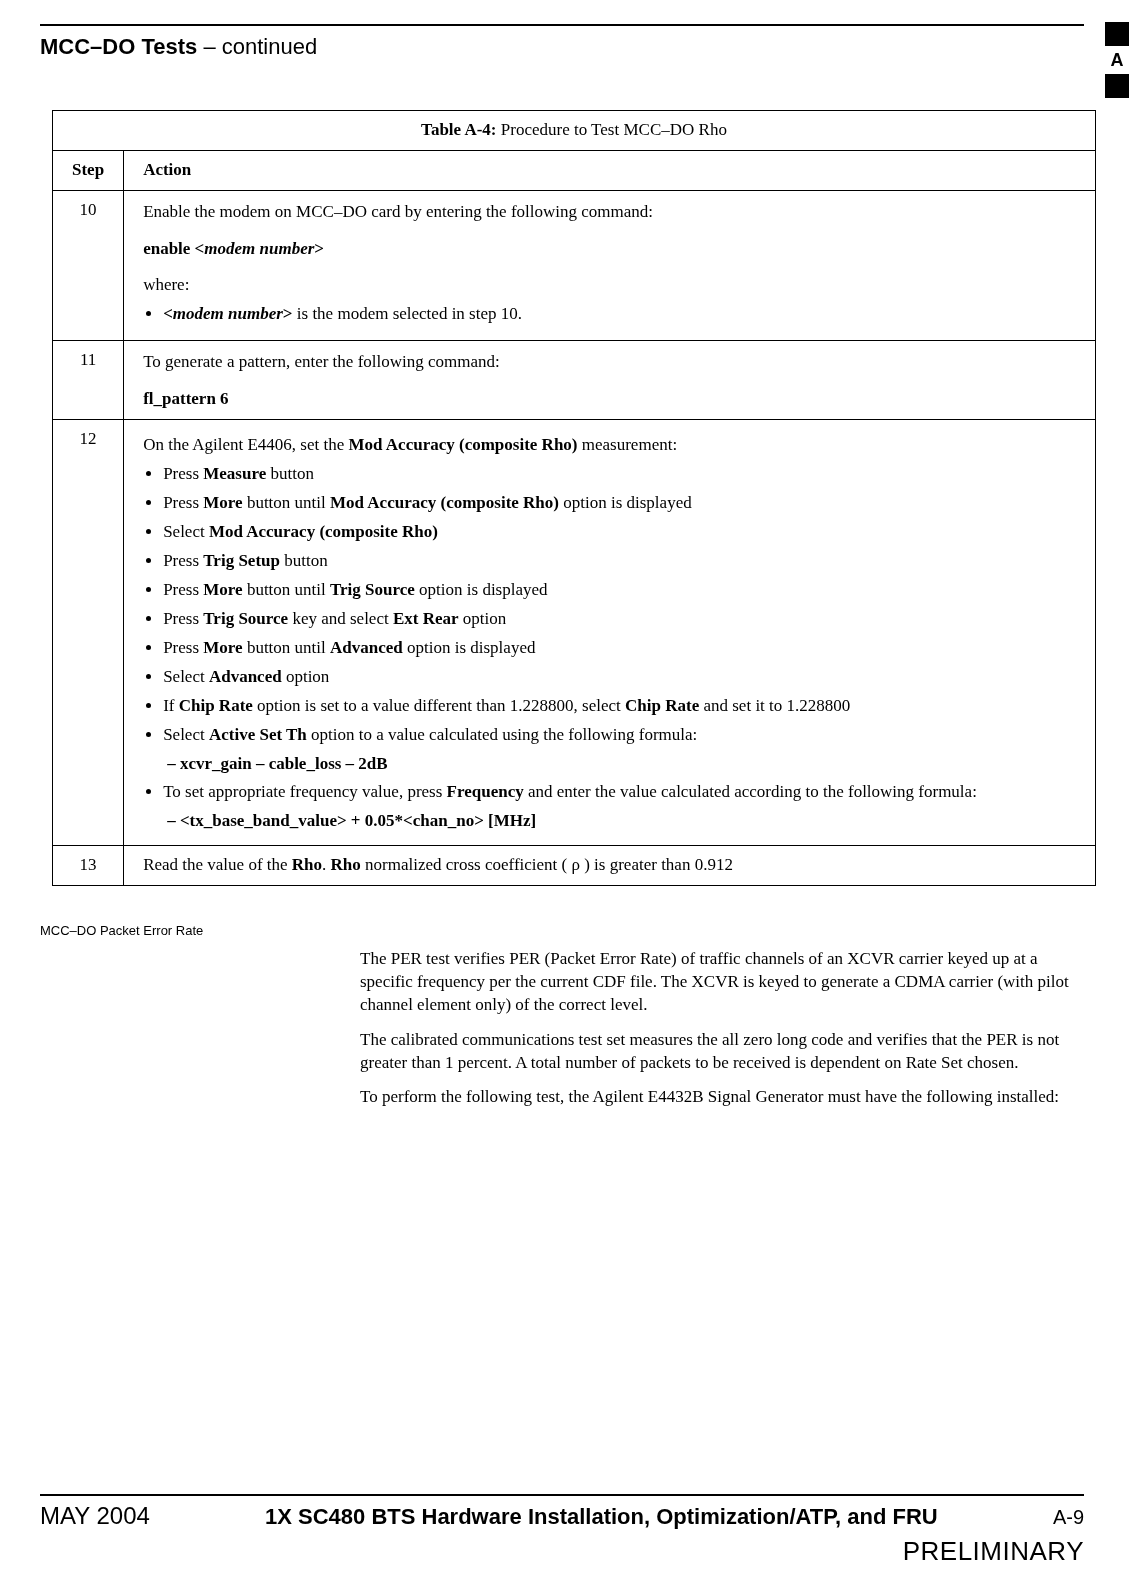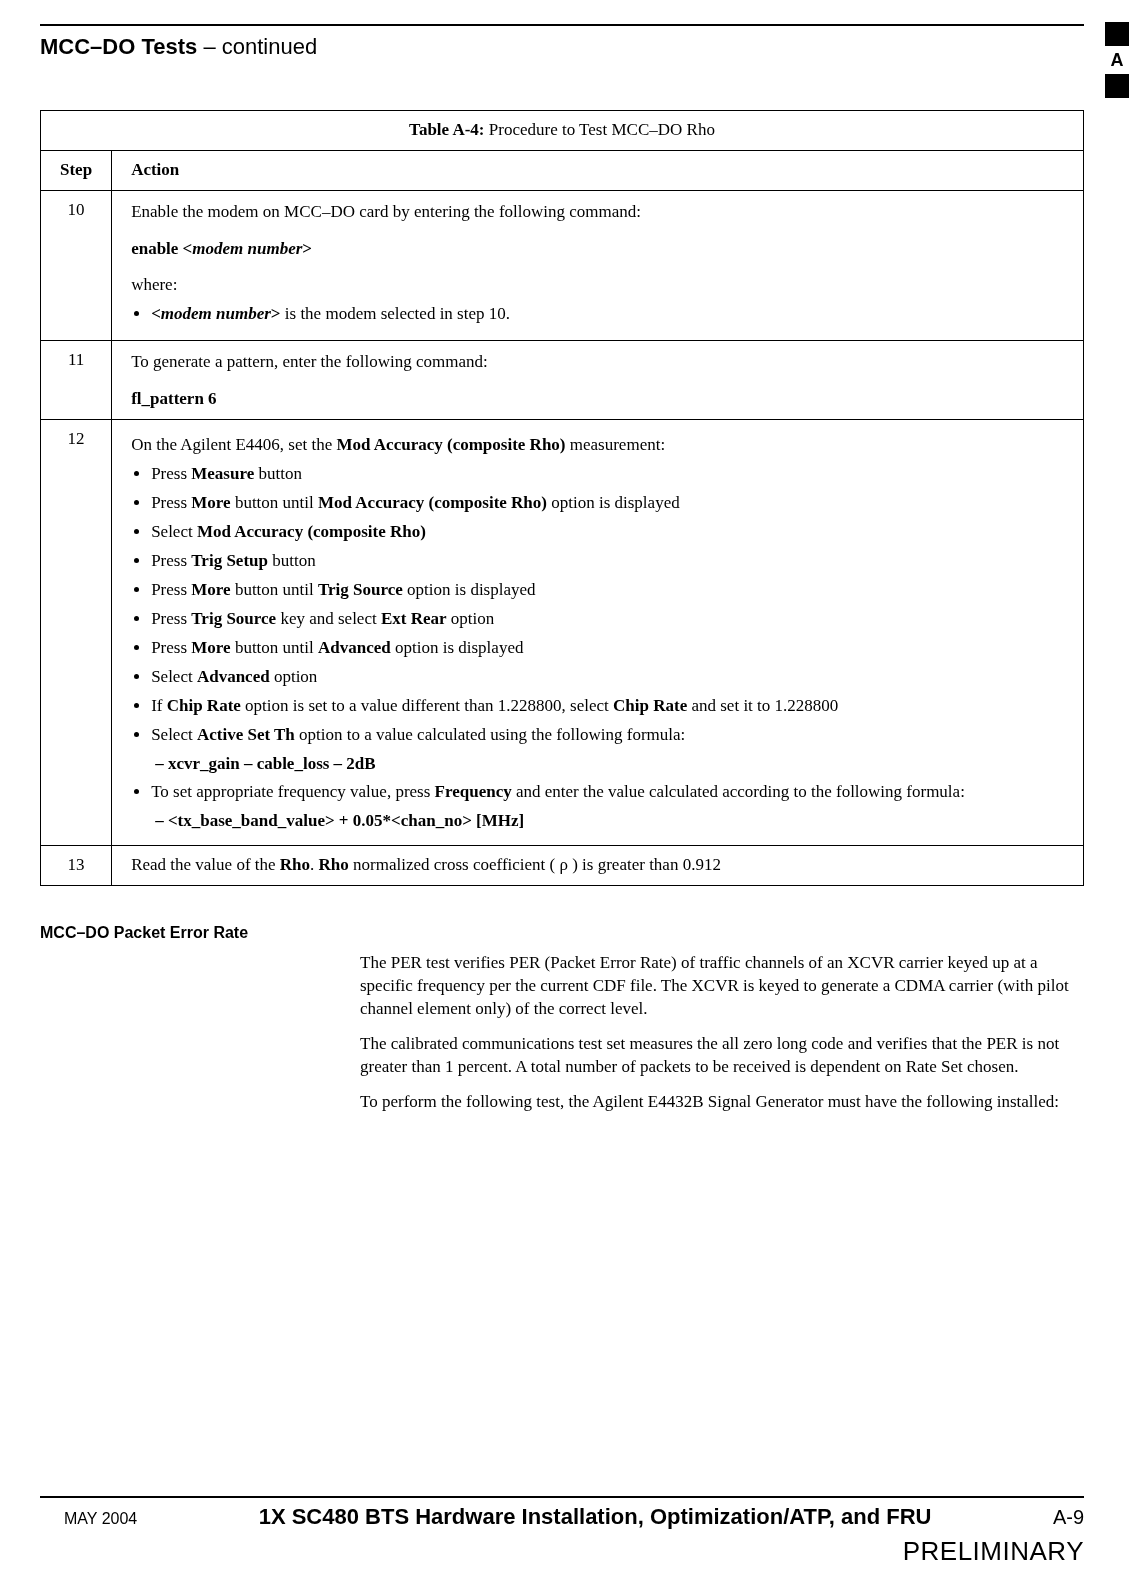--- a/index.html
+++ b/index.html
@@ -52,20 +52,21 @@
   .side-tab .letter {
     font-family: Arial, Helvetica, sans-serif;
     font-weight: 700;
     font-size: 18px;
     margin: 2px 0;
   }
   table.proc {
     width: 100%;
     border-collapse: collapse;
     margin-bottom: 36px;
+    margin-left: 12px;
   }
   table.proc th, table.proc td {
     border: 1.5px solid #000;
     padding: 8px 19px;
     vertical-align: top;
     text-align: left;
   }
   table.proc .title-row td {
     text-align: center;
     font-size: 17px;
@@ -92,22 +93,22 @@
   }
   .sub-dash {
     margin: 4px 0 4px 24px;
   }
   .sub-dash::before {
     content: "–  ";
   }
 
   .sect-head {
     font-family: Arial, Helvetica, sans-serif;
-    font-weight: 700;
-    font-size: 16px;
+    font-weight: 400;
+    font-size: 13px;
     margin: 24px 0 8px 0;
   }
   .body-col {
     margin-left: 320px;
     margin-right: 14px;
   }
   .body-col p {
     margin: 4px 0 12px 0;
   }
 
@@ -118,21 +119,21 @@
     bottom: 8px;
   }
   .footer-row1 {
     display: flex;
     justify-content: space-between;
     align-items: baseline;
     font-family: Arial, Helvetica, sans-serif;
     font-size: 18px;
     margin-top: 2px;
   }
-  .footer-row1 .date { font-size: 16px; margin-left: 24px; }
+  .footer-row1 .date { font-size: 24px; }
   .footer-row1 .title { font-weight: 700; font-size: 22px; text-align: center; flex: 1; }
   .footer-row1 .pnum { font-size: 20px; }
   .footer-row2 {
     text-align: right;
     font-family: Arial, Helvetica, sans-serif;
     font-weight: 400;
     font-size: 26px;
     letter-spacing: 0.5px;
     margin-top: 2px;
   }

